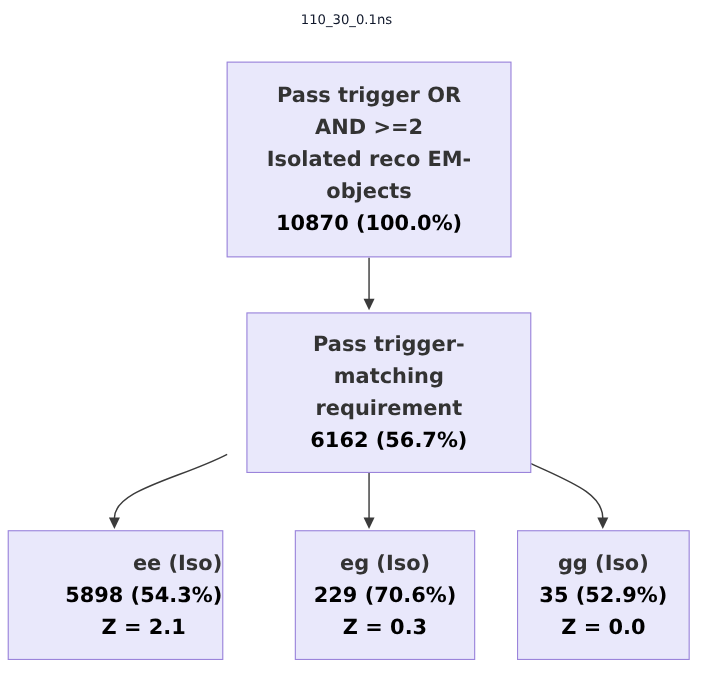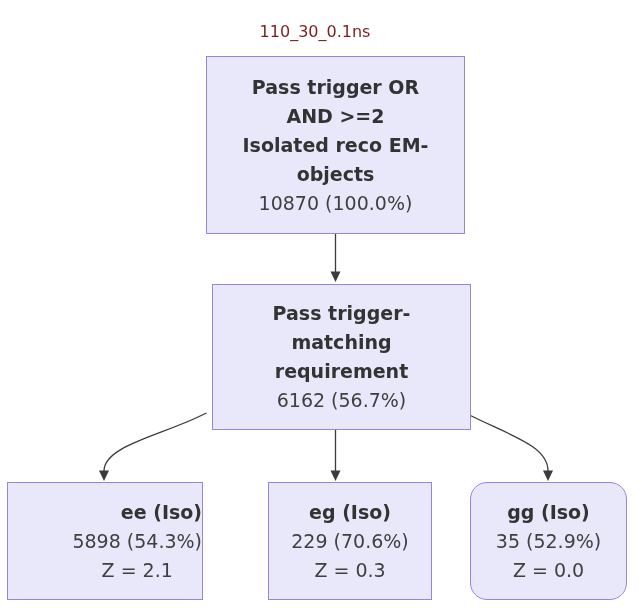--- a/index.html
+++ b/index.html
@@ -7,26 +7,26 @@
     position: relative;
     width: 642px;
     height: 616px;
     background: #ffffff;
     font-family: "DejaVu Sans", sans-serif;
     color: #333333;
     overflow: hidden;
   }
   .diagram-title {
     position: absolute;
-    top: 21px;
+    top: 7px;
     left: 315px;
     transform: translateX(-50%);
-    font-size: 16px;
+    font-size: 12px;
     line-height: 22px;
-    color: #7f1d1d;
+    color: #0f172a;
     white-space: nowrap;
   }
   .node {
     position: absolute;
     box-sizing: border-box;
     background: #E9E8FB;
     border: 1.5px solid #9B84DB;
     display: flex;
     flex-direction: column;
     justify-content: center;
@@ -34,29 +34,29 @@
     text-align: center;
     font-size: 19px;
     line-height: 29px;
   }
   .node .label {
     font-weight: bold;
     white-space: pre-line;
     color: #333333;
   }
   .node .stats {
-    font-weight: normal;
+    font-weight: bold;
     white-space: pre-line;
-    color: #404040;
+    color: #000000;
   }
   #node-root      { left: 206px; top: 56px;  width: 259px; height: 178px; }
-  #node-matching  { left: 212px; top: 284px; width: 259px; height: 146px; }
+  #node-matching  { left: 224px; top: 284px; width: 259px; height: 146px; }
   #node-ee        { left: 7px;   top: 482px; width: 196px; height: 118px; align-items: flex-end; }
   #node-eg        { left: 252px; top: 482px; width: 164px; height: 118px; margin-left: 16px; }
-  #node-gg        { left: 470px; top: 482px; width: 157px; height: 118px; border-radius: 17px; }
+  #node-gg        { left: 470px; top: 482px; width: 157px; height: 118px; }
   .edges-layer {
     position: absolute;
     left: 0; top: 0;
     width: 642px; height: 616px;
     pointer-events: none;
   }
   .edge-line { stroke: #3b3b3b; stroke-width: 1.3; fill: none; }
   .edge-head { fill: #3b3b3b; stroke: none; }
 </style>
 </head>

